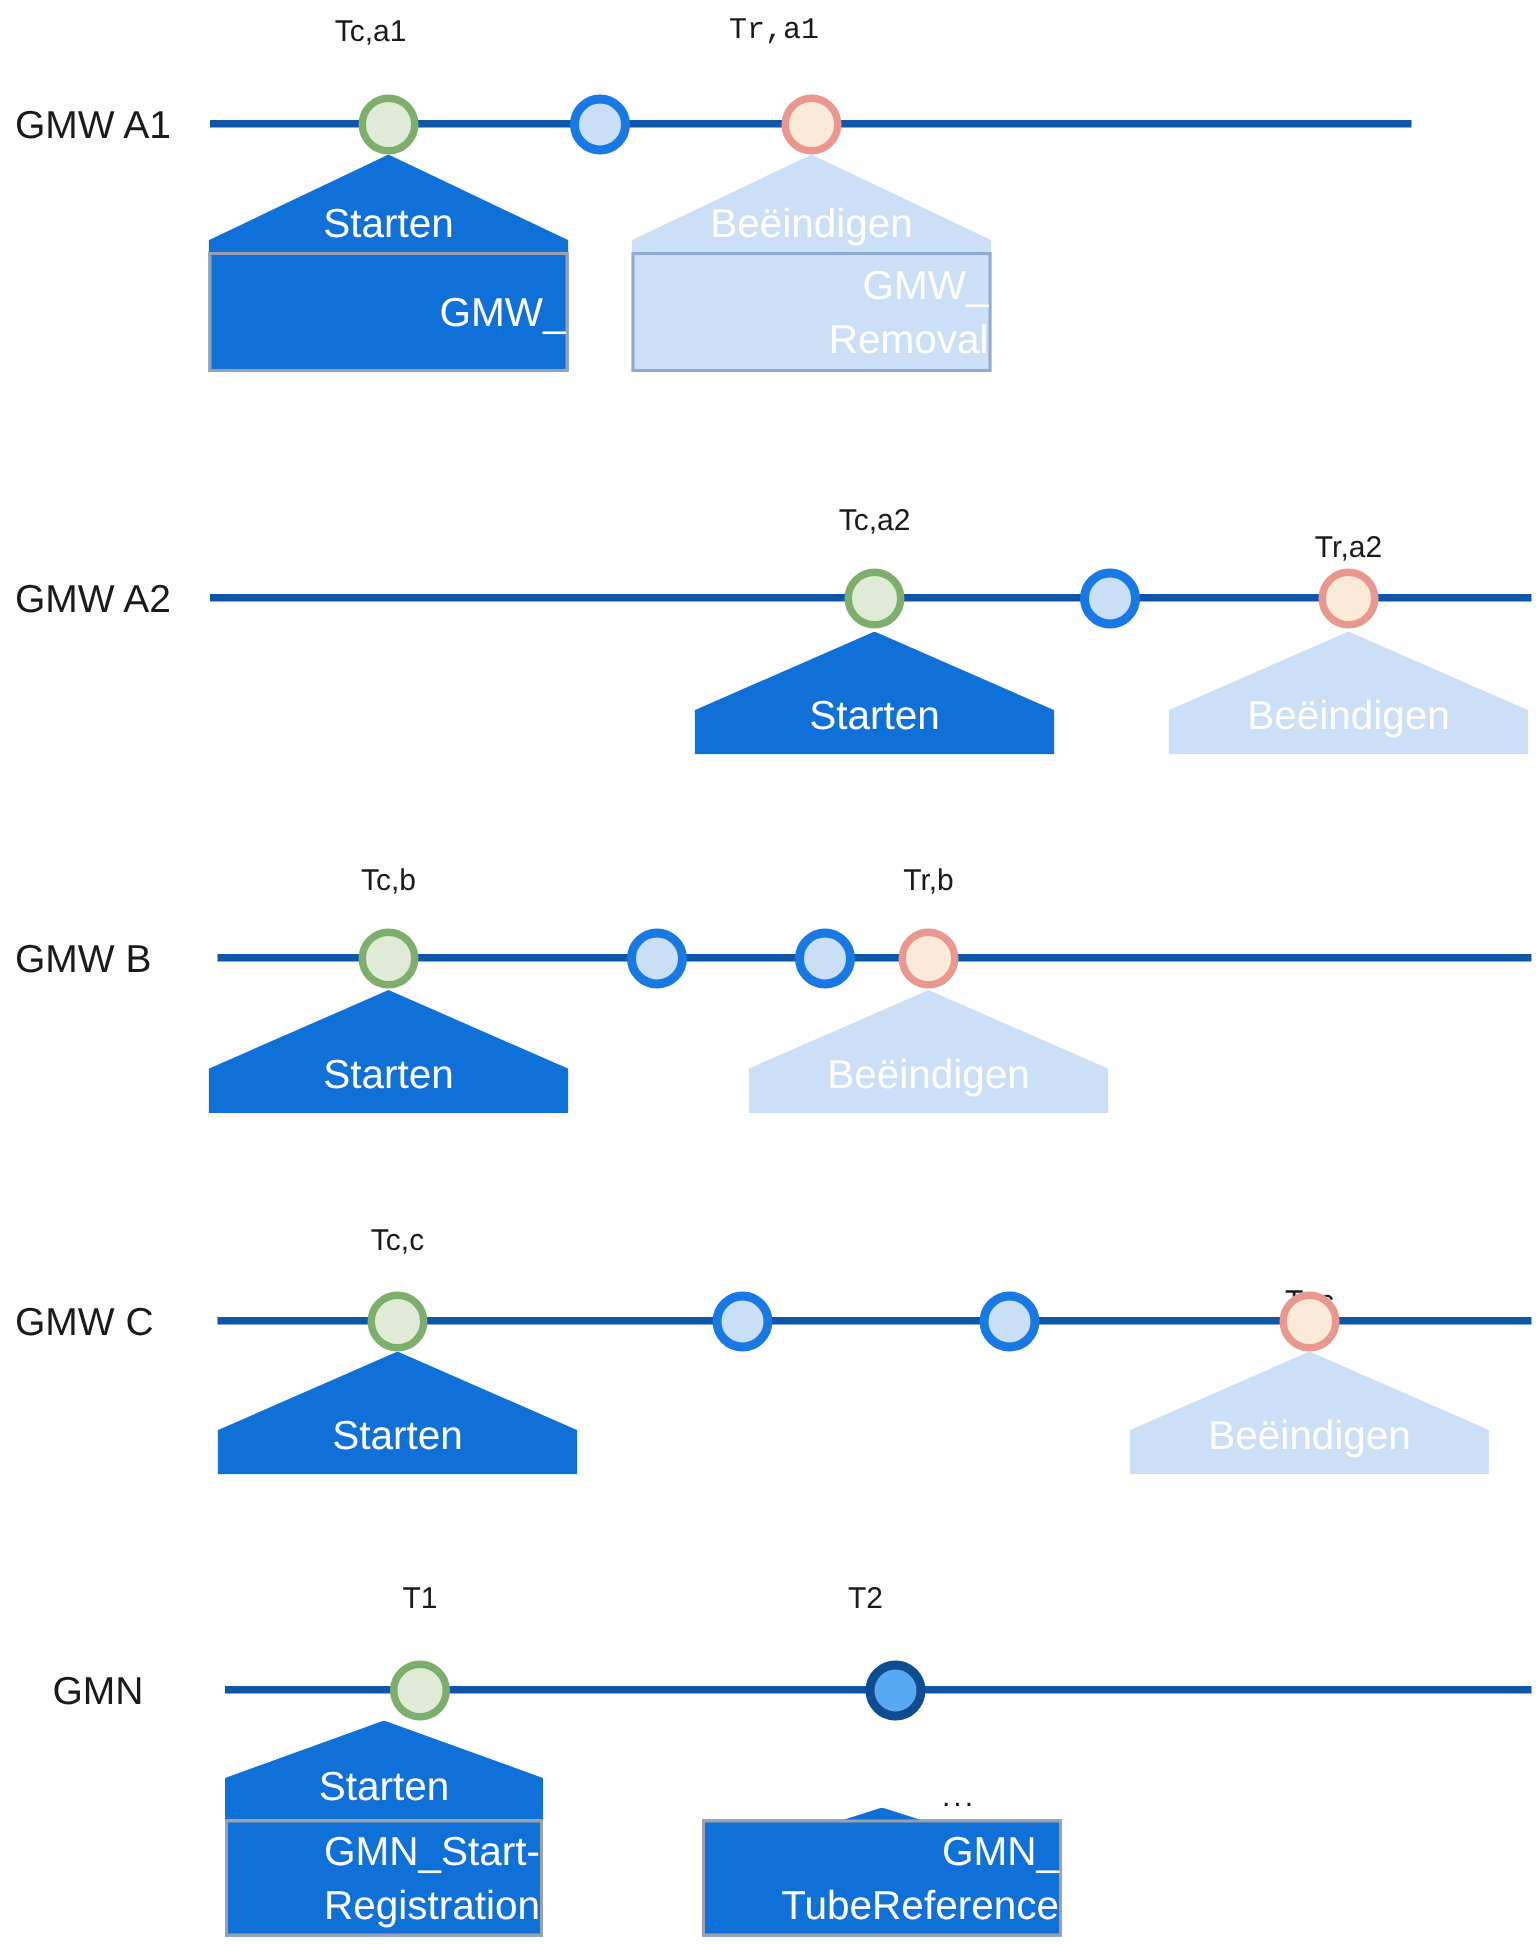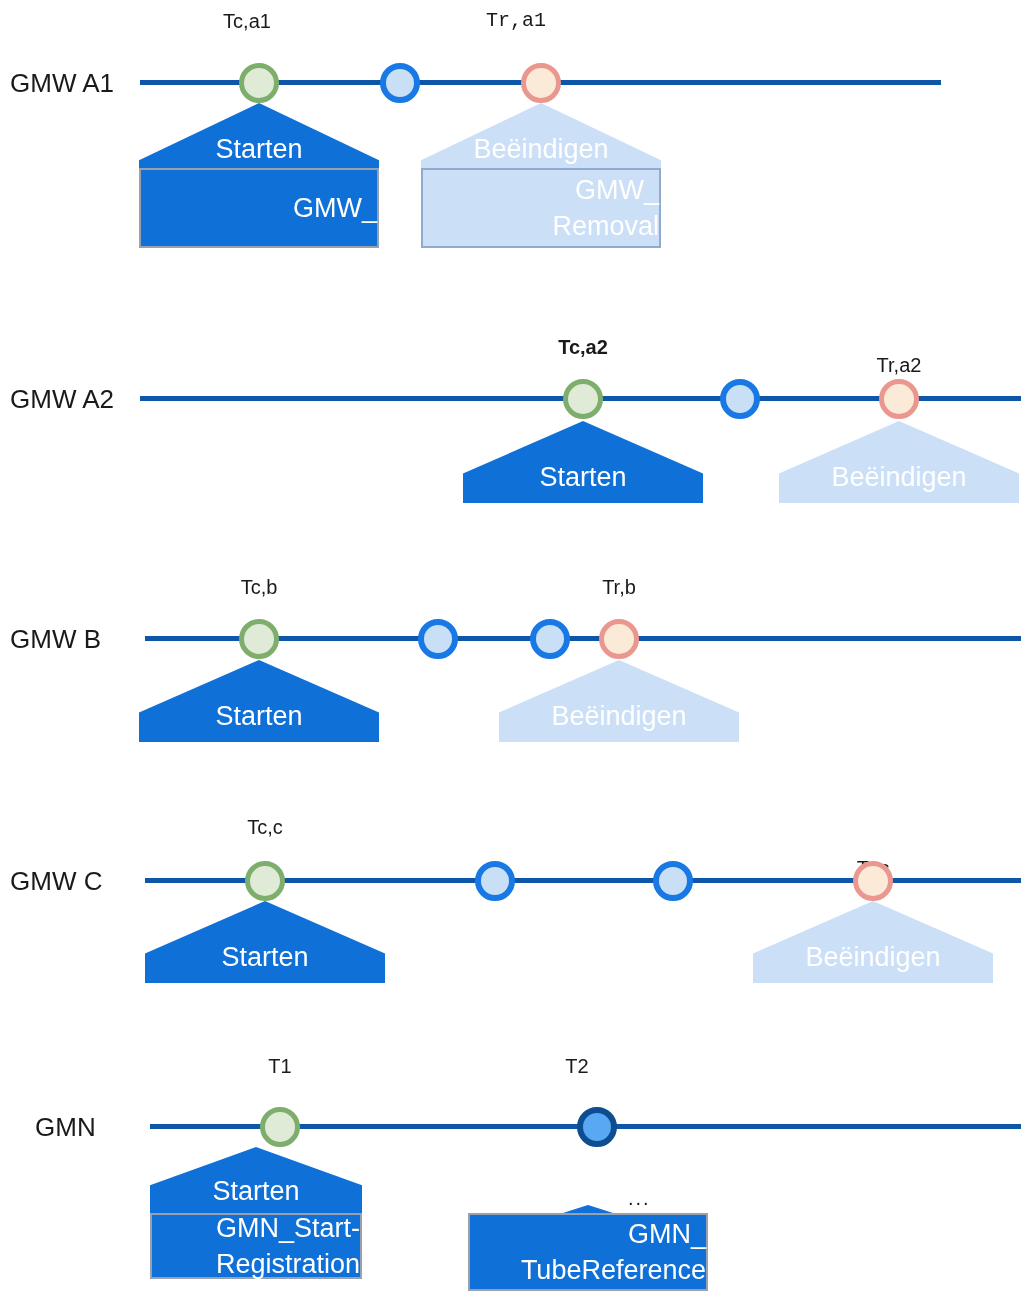--- a/index.html
+++ b/index.html
@@ -64,21 +64,21 @@
   <div class="shape light roof-a" style="left:421px;top:103px;width:240px;height:65px;">
     <span>Beëindigen</span>
   </div>
   <div class="cbox light" style="left:421px;top:168px;width:240px;height:80px;">
     <div>GMW_</div>
     <div>Removal</div>
   </div>
 
   <div class="row-label" style="left:10px;top:385px;">GMW A2</div>
   <div class="tl" style="left:140px;top:396px;width:881px;"></div>
-  <div class="tlab" style="left:538px;top:334px;font-weight:bold;">Tc,a2</div>
+  <div class="tlab" style="left:538px;top:334px;">Tc,a2</div>
   <div class="tlab" style="left:854px;top:352px;">Tr,a2</div>
   <div class="circ c-green" style="left:563px;top:379px;"></div>
   <div class="circ c-blue" style="left:720px;top:379px;"></div>
   <div class="circ c-pink" style="left:879px;top:379px;"></div>
   <div class="shape dark pent" style="left:463px;top:421px;width:240px;height:82px;">
     <span>Starten</span>
   </div>
   <div class="shape light pent" style="left:779px;top:421px;width:240px;height:82px;">
     <span>Beëindigen</span>
   </div>
@@ -115,21 +115,21 @@
 
   <div class="row-label" style="left:35px;top:1113px;">GMN</div>
   <div class="tl" style="left:150px;top:1124px;width:871px;"></div>
   <div class="tlab" style="left:235px;top:1053px;">T1</div>
   <div class="tlab" style="left:532px;top:1053px;">T2</div>
   <div class="circ c-green" style="left:260px;top:1107px;"></div>
   <div class="circ c-gmn" style="left:577px;top:1107px;"></div>
   <div class="shape dark roof-b" style="left:150px;top:1147px;width:212px;height:66px;padding-top:22px;">
     <span>Starten</span>
   </div>
-  <div class="cbox dark" style="left:150px;top:1213px;width:212px;height:66px;">
+  <div class="cbox dark" style="left:150px;top:1213px;width:212px;height:78px;">
     <div>GMN_Start-</div>
     <div>Registration</div>
   </div>
   <div class="shape dark roof-b" style="left:468px;top:1205px;width:240px;height:66px;padding-top:6px;text-align:right;">
     <span>Aanvullen</span>
   </div>
   <div class="dots" style="left:628px;top:1193px;">...</div>
   <div class="cbox dark" style="left:468px;top:1213px;width:240px;height:78px;">
     <div>GMN_</div>
     <div>TubeReference</div>

